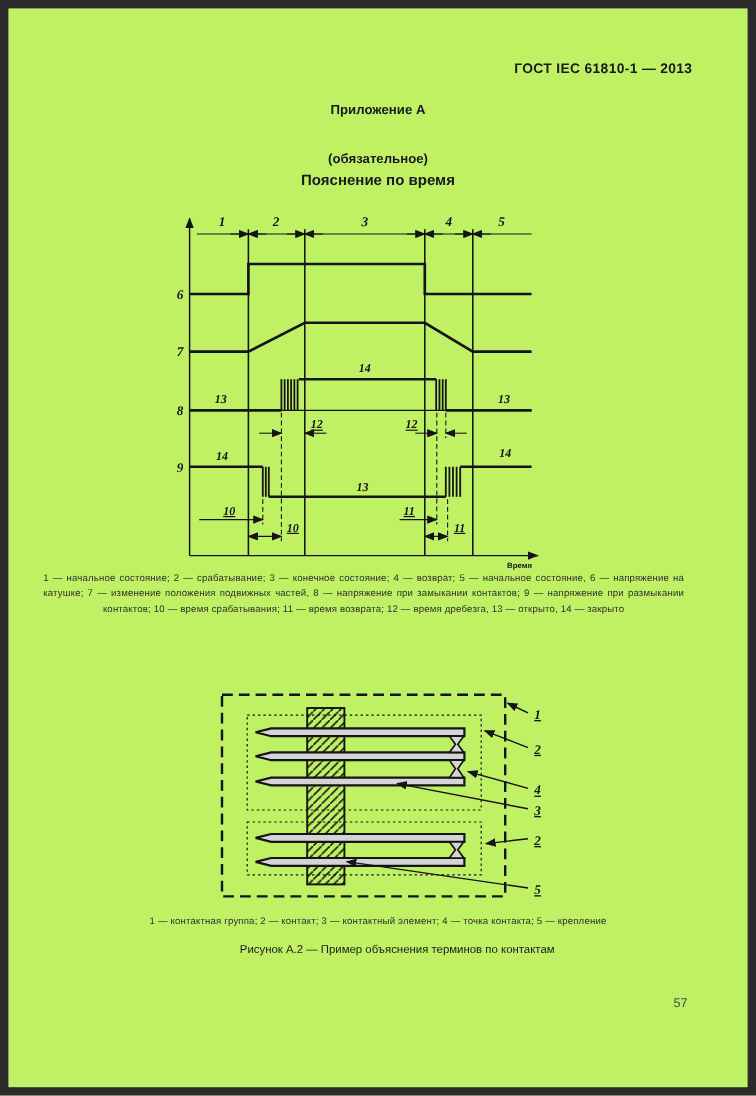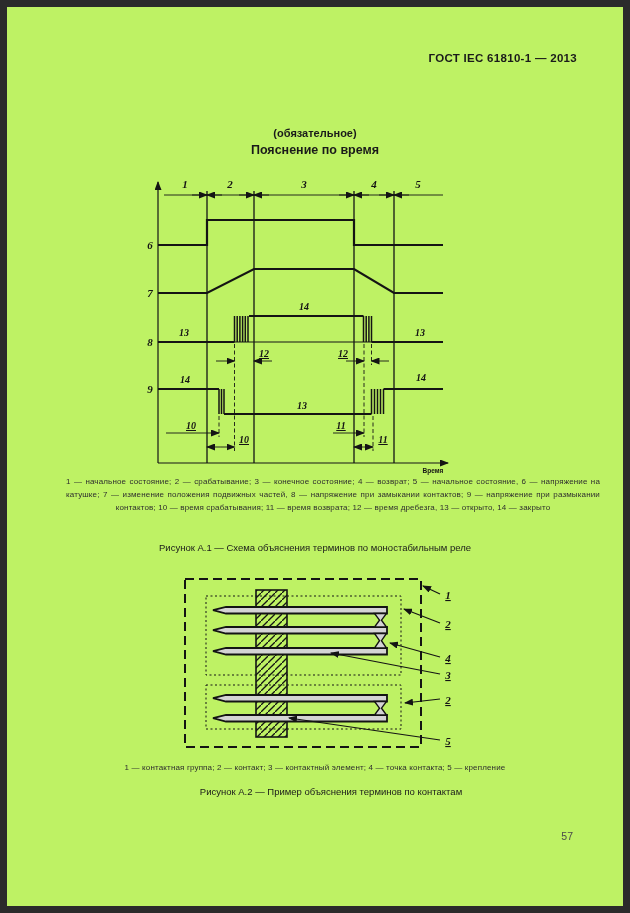--- a/index.html
+++ b/index.html
@@ -8,40 +8,41 @@
     background:#bef264; border:7px solid #2b2b2b; overflow:hidden;
     font-family:"Liberation Sans", sans-serif; color:#1a1a1a;
   }
   .hdr { position:absolute; top:45px; right:46px; font-size:11.5px; font-weight:bold; letter-spacing:.3px; }
   .appx  { position:absolute; top:79px; left:0; width:616px; text-align:center; font-size:11px; font-weight:bold; }
   .appx2 { position:absolute; top:92px; left:0; width:616px; text-align:center; font-size:11px; font-weight:bold;margin-top:28px; }
   .sect  { position:absolute; top:136px; left:0; width:616px; text-align:center; font-size:12.5px; font-weight:bold; }
   .figA1 { position:absolute; top:159px; left:129px; }
   .figA2 { position:absolute; top:565px; left:170px; }
   .leg1 {
-    position:absolute; top:469px; left:59px; width:534px;
+    position:absolute; top:469px; left:29px; width:534px;
     font-size:8px; line-height:12.8px; color:#2e2e2e;
     text-align:justify; text-align-last:center; letter-spacing:.15px;
   }
   .leg2 { position:absolute; top:756px; left:0; width:616px; text-align:center; font-size:8px; color:#2e2e2e; letter-spacing:.15px; }
   .cap1 { position:absolute; top:535px; left:0; width:616px; text-align:center; font-size:9.5px; }
   .cap2 { position:absolute; top:779px; left:16px; width:616px; text-align:center; font-size:9.5px; }
   .pnum { position:absolute; top:823px; right:50px; font-size:10.5px; color:#4a4a4a; }
   svg text { fill:#141414; stroke:none; }
   .n11 { font-family:"Liberation Serif", serif; font-style:italic; font-weight:bold; font-size:11px; }
   .n10 { font-family:"Liberation Serif", serif; font-style:italic; font-weight:bold; font-size:10px; }
   .u   { text-decoration:underline; }
   .ax  { font-family:"Liberation Sans", sans-serif; font-weight:bold; font-size:6.5px; }
 </style>
 </head>
 <body>
 
 <div class="page">
 
   <div class="hdr">ГОСТ IEC 61810-1 — 2013</div>
+  <div class="appx">Приложение А</div>
   <div class="appx2">(обязательное)</div>
   <div class="sect">Пояснение по время</div>
 
   <svg class="figA1" width="330" height="312" viewBox="0 0 330 312">
     <defs>
       <marker id="ah" markerUnits="userSpaceOnUse" markerWidth="9" markerHeight="7" refX="8" refY="3.5" orient="auto">
         <path d="M0,0 L9,3.5 L0,7 Z" fill="#141414"></path>
       </marker>
     </defs>
     <g stroke="#141414" fill="none">
@@ -159,21 +160,20 @@
       <text class="n10 u" x="55" y="263">10</text>
       <text class="n10 u" x="108" y="277">10</text>
       <text class="n10 u" x="205" y="263">11</text>
       <text class="n10 u" x="247" y="277">11</text>
 
       <text class="ax" x="297" y="307">Время</text>
     </g>
   </svg>
 
   <div class="leg1">1 — начальное состояние; 2 — срабатывание; 3 — конечное состояние; 4 — возврат; 5 — начальное состояние, 6 — напряжение на катушке; 7 — изменение положения подвижных частей, 8 — напряжение при замыкании контактов; 9 — напряжение при размыкании контактов; 10 — время срабатывания; 11 — время возврата; 12 — время дребезга, 13 — открыто, 14 — закрыто</div>
-  <div class="cap1">Рисунок А.1 — Схема объяснения терминов по моностабильным реле</div>
 
   <svg class="figA2" width="290" height="200" viewBox="0 0 290 200">
     <defs>
       <marker id="ah2" markerUnits="userSpaceOnUse" markerWidth="9" markerHeight="7" refX="8" refY="3.5" orient="auto">
         <path d="M0,0 L9,3.5 L0,7 Z" fill="#141414"></path>
       </marker>
       <pattern id="hatch" width="7" height="7" patternUnits="userSpaceOnUse">
         <path d="M0,7 L7,0" stroke="#141414" stroke-width="1.3"></path>
       </pattern>
     </defs>

